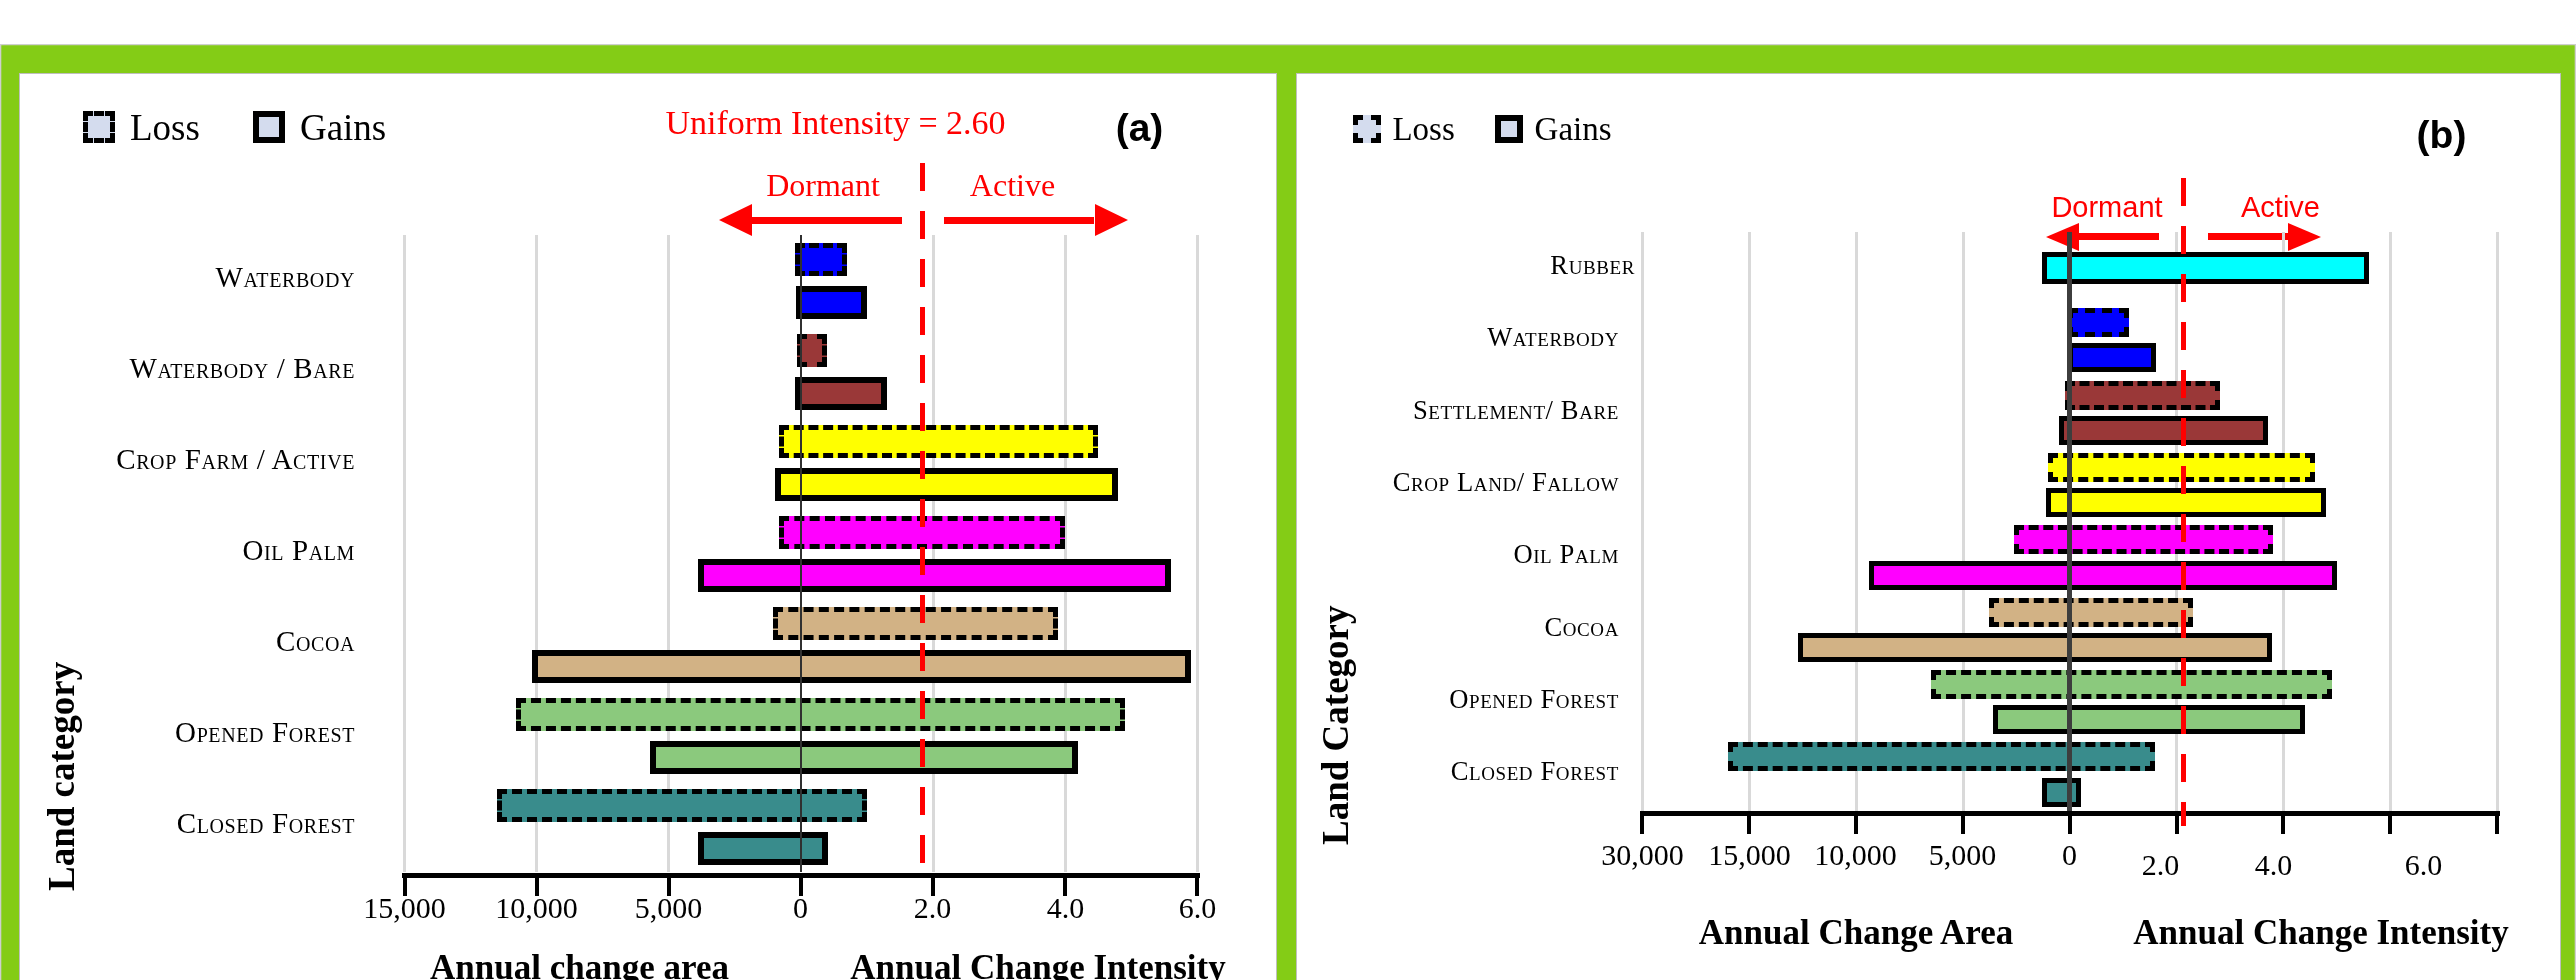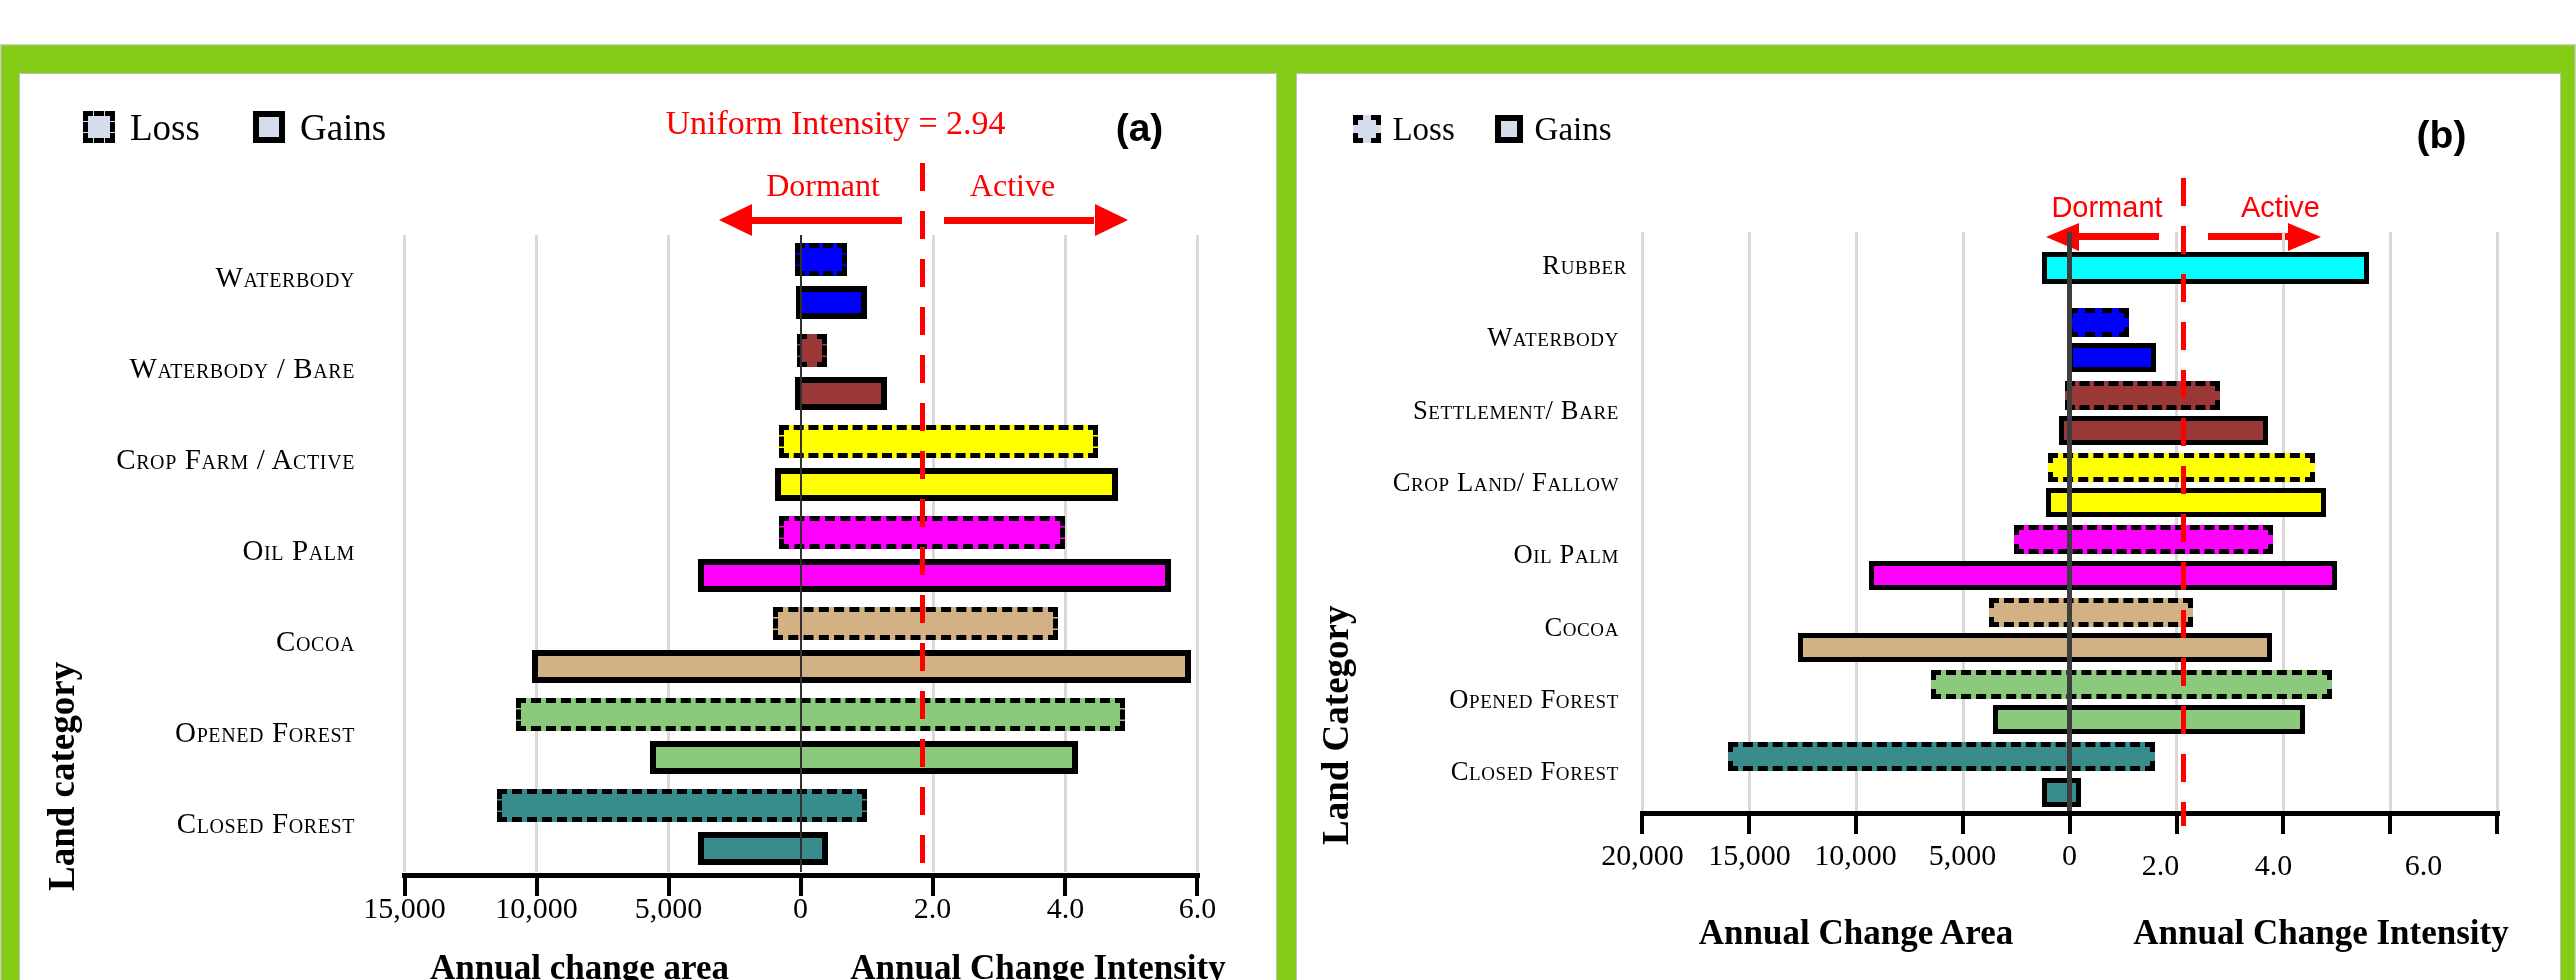--- a/index.html
+++ b/index.html
@@ -94,21 +94,21 @@
 <div id="canvas">
 
   <section class="panel panel-a">
     <div class="legend">
       <span class="sw loss"></span>
       <span class="leg-label">Loss</span>
       <span class="leg-gap"></span>
       <span class="sw gains"></span>
       <span class="leg-label">Gains</span>
     </div>
-    <div class="red-title">Uniform Intensity = 2.94</div>
+    <div class="red-title">Uniform Intensity = 2.60</div>
     <div class="tag">(a)</div>
     <div class="dormant">Dormant</div>
     <div class="active">Active</div>
     <div class="arrow-shaft l"></div>
     <div class="ah left"></div>
     <div class="arrow-shaft r"></div>
     <div class="ah right"></div>
     <div class="redline" style="left: 900px;"></div>
     <div class="plot">
         <div class="gridline" style="left: 383px; top: 161px; height: 637px;"></div>
@@ -189,21 +189,21 @@
         <div class="axisline" style="left: 343px; top: 737px; width: 860px;"></div>
         <div class="tickmark" style="left: 343px; top: 739px;"></div>
         <div class="tickmark" style="left: 450px; top: 739px;"></div>
         <div class="tickmark" style="left: 557px; top: 739px;"></div>
         <div class="tickmark" style="left: 664px; top: 739px;"></div>
         <div class="tickmark" style="left: 771px; top: 739px;"></div>
         <div class="tickmark" style="left: 878px; top: 739px;"></div>
         <div class="tickmark" style="left: 984px; top: 739px;"></div>
         <div class="tickmark" style="left: 1091px; top: 739px;"></div>
         <div class="tickmark" style="left: 1198px; top: 739px;"></div>
-        <div class="cat-label" style="left: 8px; width: 322px; top: 177px; font-size: 26.6px;">Rubber</div>
+        <div class="cat-label" style="left: 16px; width: 322px; top: 177px; font-size: 26.6px;">Rubber</div>
         <div class="bar gains" style="left: 745px; top: 178px; width: 327px; height: 32px; background: rgb(0, 255, 255);"></div>
         <div class="cat-label" style="left: 0px; width: 322px; top: 249px; font-size: 26.6px;">Waterbody</div>
         <div class="bar loss" style="left: 771px; top: 234px; width: 61px; height: 29px; background: rgb(0, 0, 255);"></div>
         <div class="bar gains" style="left: 771px; top: 269px; width: 88px; height: 29px; background: rgb(0, 0, 255);"></div>
         <div class="cat-label" style="left: 0px; width: 322px; top: 322px; font-size: 26.6px;">Settlement/ Bare</div>
         <div class="bar loss" style="left: 768px; top: 307px; width: 155px; height: 29px; background: rgb(154, 56, 56);"></div>
         <div class="bar gains" style="left: 762px; top: 342px; width: 209px; height: 29px; background: rgb(154, 56, 56);"></div>
         <div class="cat-label" style="left: 0px; width: 322px; top: 394px; font-size: 26.6px;">Crop Land/ Fallow</div>
         <div class="bar loss" style="left: 751px; top: 379px; width: 267px; height: 29px; background: rgb(255, 255, 0);"></div>
         <div class="bar gains" style="left: 749px; top: 414px; width: 280px; height: 29px; background: rgb(255, 255, 0);"></div>
@@ -212,21 +212,21 @@
         <div class="bar gains" style="left: 572px; top: 487px; width: 468px; height: 29px; background: rgb(255, 0, 255);"></div>
         <div class="cat-label" style="left: 0px; width: 322px; top: 539px; font-size: 26.6px;">Cocoa</div>
         <div class="bar loss" style="left: 692px; top: 524px; width: 204px; height: 29px; background: rgb(210, 178, 133);"></div>
         <div class="bar gains" style="left: 501px; top: 559px; width: 474px; height: 29px; background: rgb(210, 178, 133);"></div>
         <div class="cat-label" style="left: 0px; width: 322px; top: 611px; font-size: 26.6px;">Opened Forest</div>
         <div class="bar loss" style="left: 634px; top: 596px; width: 401px; height: 29px; background: rgb(139, 201, 125);"></div>
         <div class="bar gains" style="left: 696px; top: 631px; width: 312px; height: 29px; background: rgb(139, 201, 125);"></div>
         <div class="cat-label" style="left: 0px; width: 322px; top: 683px; font-size: 26.6px;">Closed Forest</div>
         <div class="bar loss" style="left: 431px; top: 668px; width: 427px; height: 29px; background: rgb(57, 140, 140);"></div>
         <div class="bar gains" style="left: 745px; top: 704px; width: 39px; height: 29px; background: rgb(57, 140, 140);"></div>
-        <div class="tick-label" style="left: 276px; top: 766px; width: 139px;">20,000</div>
+        <div class="tick-label" style="left: 276px; top: 766px; width: 139px;">30,000</div>
         <div class="tick-label" style="left: 383px; top: 766px; width: 139px;">15,000</div>
         <div class="tick-label" style="left: 489px; top: 766px; width: 139px;">10,000</div>
         <div class="tick-label" style="left: 596px; top: 766px; width: 139px;">5,000</div>
         <div class="tick-label" style="left: 703px; top: 766px; width: 139px;">0</div>
         <div class="tick-label" style="left: 794px; top: 776px; width: 139px;">2.0</div>
         <div class="tick-label" style="left: 907px; top: 776px; width: 139px;">4.0</div>
         <div class="tick-label" style="left: 1057px; top: 776px; width: 139px;">6.0</div>
       </div>
     <div class="ylab">Land Category</div>
     <div class="xlab area">Annual Change Area</div>

